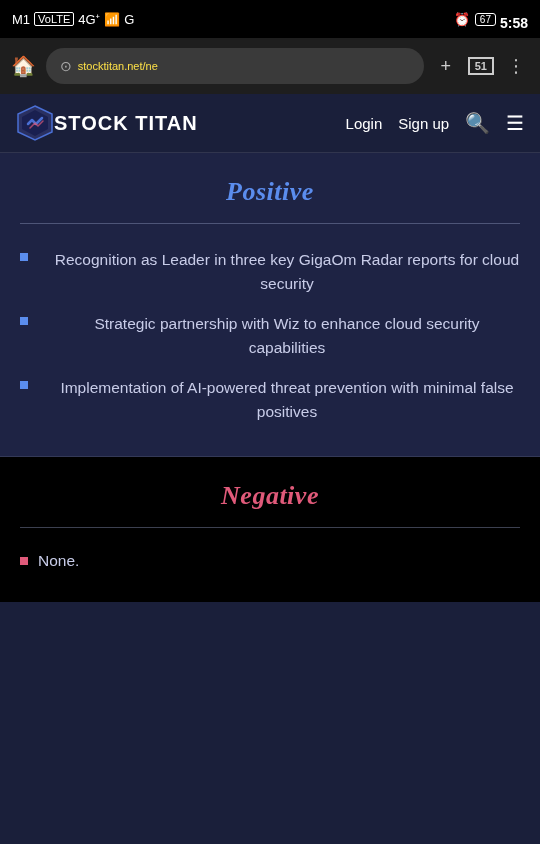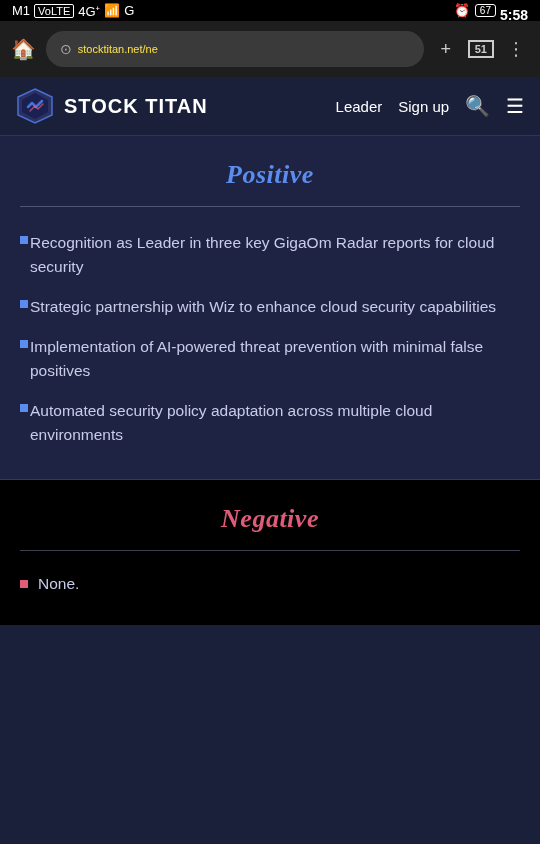--- a/index.html
+++ b/index.html
@@ -14,21 +14,21 @@
     }
 
     
     .status-bar {
       background: #000;
       color: #fff;
       display: flex;
       align-items: center;
       justify-content: space-between;
       padding: 4px 12px;
-      height: 21px;
+      height: 38px;
       font-size: 13px;
       font-weight: 500;
     }
     .status-left { display: flex; align-items: center; gap: 4px; }
     .status-right { display: flex; align-items: center; gap: 4px; }
     .status-time { font-weight: bold; font-size: 14px; margin-top: 8px; }
 
     
     .browser-chrome {
       background: #1e1e1e;
@@ -76,21 +76,20 @@
       background: #1a1f3a;
       display: flex;
       align-items: center;
       padding: 10px 16px;
       gap: 12px;
       border-bottom: 1px solid rgba(255,255,255,0.1);
     }
     .logo-container {
       display: flex;
       align-items: center;
-      gap: 10px;
     }
     .logo-icon {
       width: 38px;
       height: 38px;
     }
     .site-title {
       color: #ffffff;
       font-size: 20px;
       font-weight: 700;
       letter-spacing: 1px;
@@ -138,24 +137,25 @@
     .bullet-list {
       list-style: none;
       padding: 0;
       display: flex;
       flex-direction: column;
       gap: 16px;
     }
     .bullet-item {
       display: flex;
       align-items: flex-start;
-      gap: 2px;
+      gap: 26px;
       color: #c8cce8;
       font-size: 15.5px;
       line-height: 1.55;
+      text-align: center;
     }
     .bullet-square {
       width: 8px;
       height: 8px;
       background: #5b8dee;
       flex-shrink: 0;
       margin-top: 5px;
     }
 
     
@@ -221,21 +221,21 @@
   <div class="logo-container">
     <svg class="logo-icon" viewBox="0 0 38 38" fill="none" xmlns="http://www.w3.org/2000/svg">
       <polygon points="19,2 36,10 36,28 19,36 2,28 2,10" fill="#2a3060" stroke="#4a6fd4" stroke-width="1.5"></polygon>
       <polygon points="19,6 32,13 32,25 19,32 6,25 6,13" fill="#1a2050"></polygon>
       <path d="M12 20 L16 16 L20 20 L26 14" stroke="#4a6fd4" stroke-width="2.5" fill="none" stroke-linecap="round" stroke-linejoin="round"></path>
       <path d="M14 24 L19 19 L22 22 L27 17" stroke="#e05a7a" stroke-width="1.5" fill="none" stroke-linecap="round" stroke-linejoin="round" opacity="0.7"></path>
     </svg>
     <span class="site-title">STOCK TITAN</span>
   </div>
   <div class="header-nav">
-    <a class="nav-link">Leader</a>
+    <a class="nav-link">Login</a>
     <a class="nav-link">Sign up</a>
     <span class="header-search">🔍</span>
     <span class="header-menu">☰</span>
   </div>
 </div>
 
 <div class="section-positive">
   <h2 class="section-title-positive">Positive</h2>
   <hr class="section-divider">
   <ul class="bullet-list">
@@ -244,24 +244,20 @@
       <span>Recognition as Leader in three key GigaOm Radar reports for cloud security</span>
     </li>
     <li class="bullet-item">
       <div class="bullet-square"></div>
       <span>Strategic partnership with Wiz to enhance cloud security capabilities</span>
     </li>
     <li class="bullet-item">
       <div class="bullet-square"></div>
       <span>Implementation of AI-powered threat prevention with minimal false positives</span>
     </li>
-    <li class="bullet-item">
-      <div class="bullet-square"></div>
-      <span>Automated security policy adaptation across multiple cloud environments</span>
-    </li>
   </ul>
 </div>
 
 <div class="section-negative">
   <h2 class="section-title-negative">Negative</h2>
   <hr class="section-divider">
   <div class="none-text">
     <div class="bullet-square-red"></div>
     <span>None.</span>
   </div>

